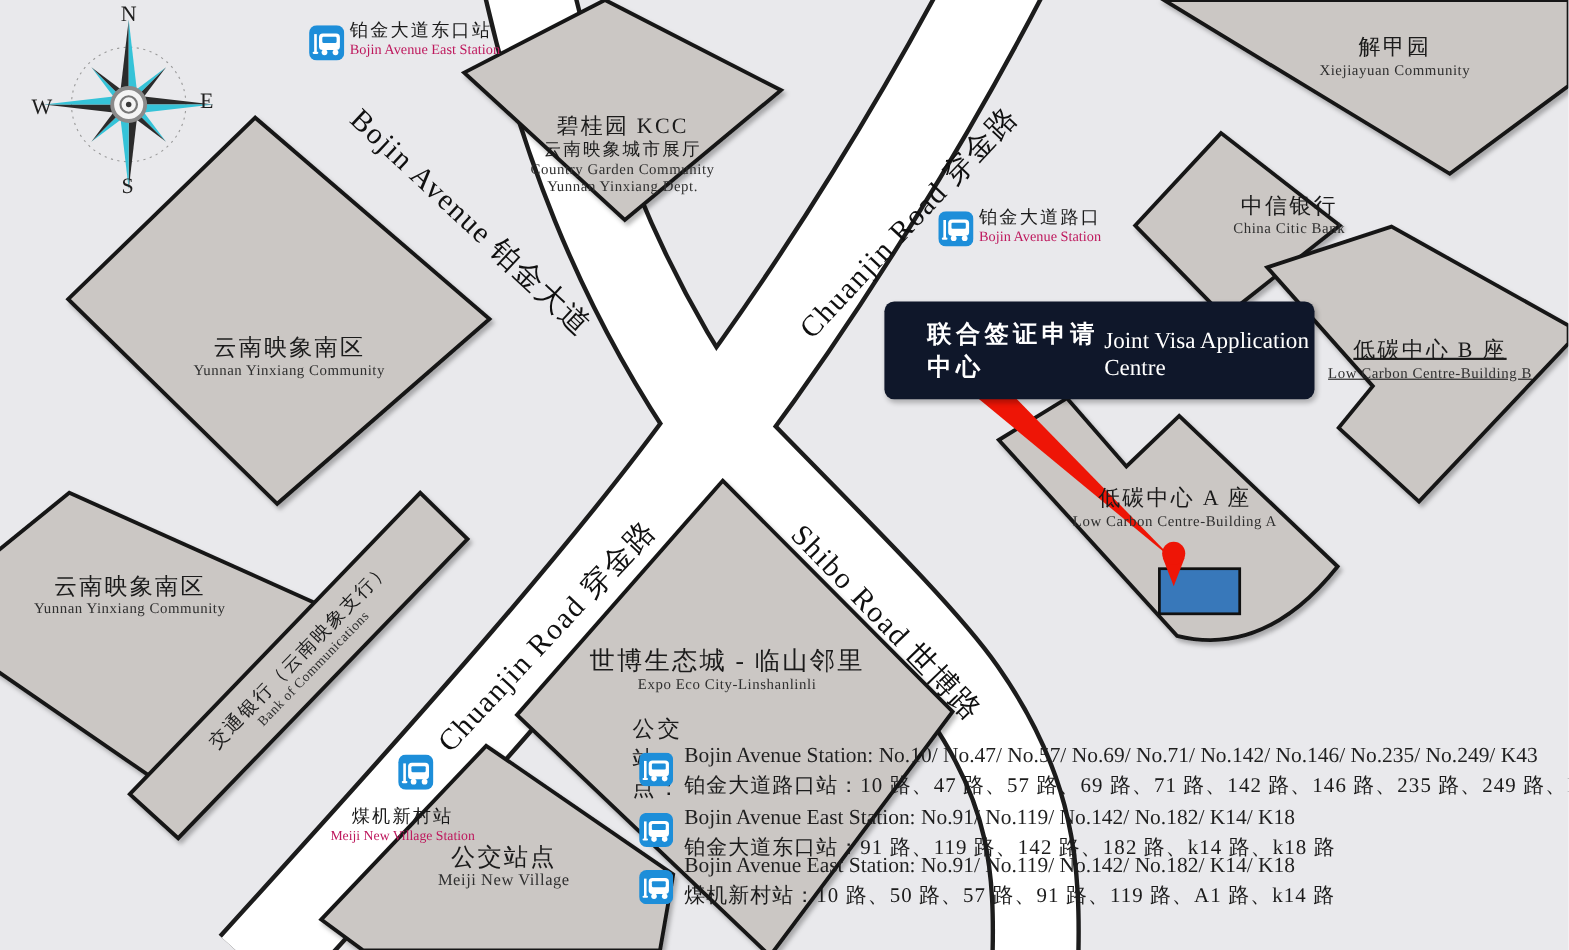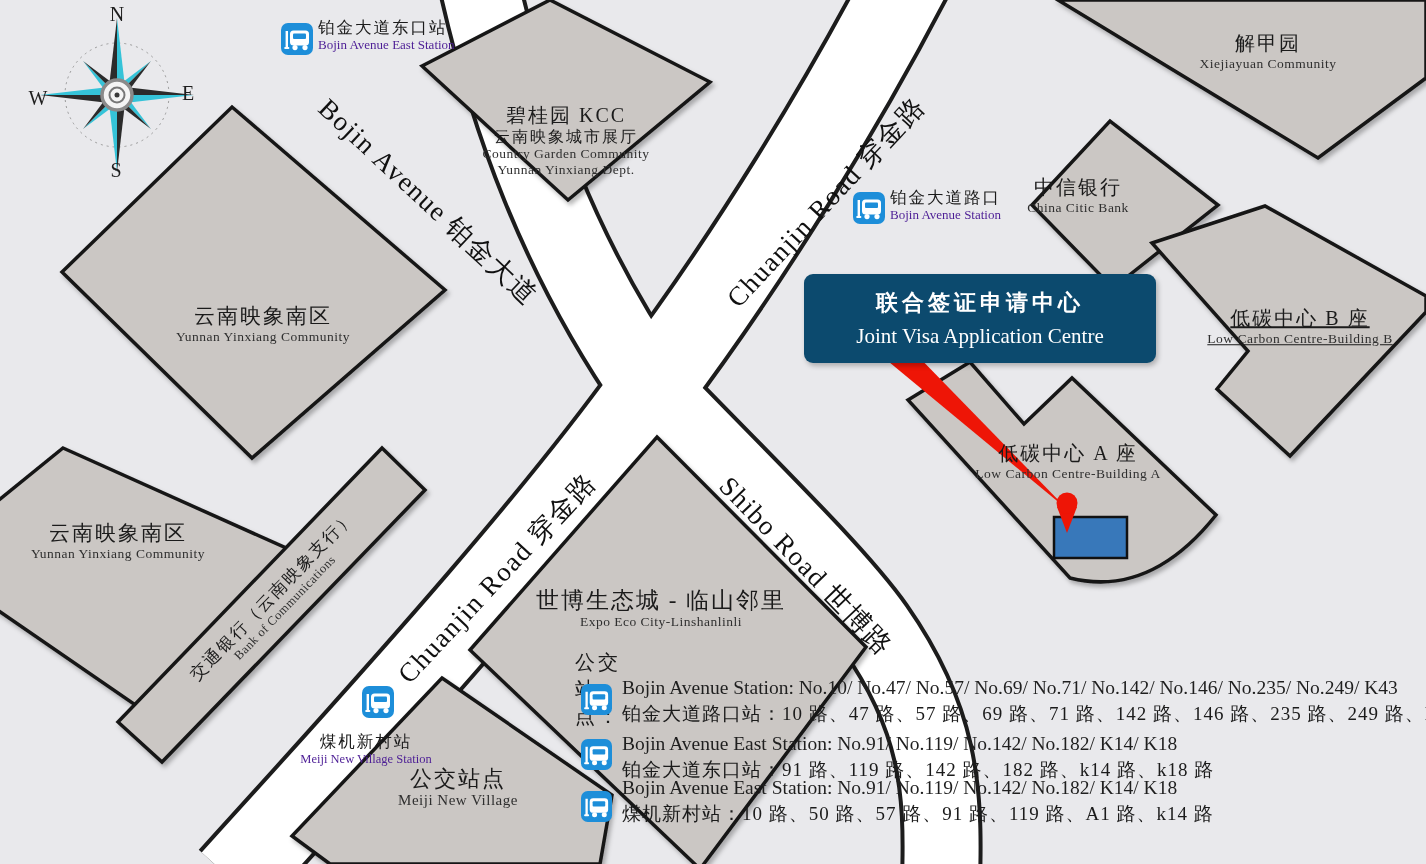--- a/index.html
+++ b/index.html
@@ -5,25 +5,25 @@
   html,body{margin:0;padding:0;}
   #stage{position:relative;width:1426px;height:864px;background:#e9e9ec;overflow:hidden;
          font-family:"Liberation Serif",serif;color:#1b1b1b;}
   #baseSvg{position:absolute;left:0;top:0;z-index:1;}
   .lbl{position:absolute;z-index:3;transform:translate(-50%,-50%);text-align:center;white-space:nowrap;line-height:1.18;}
   .lbl .zh{font-size:21px;letter-spacing:2px;}
   .lbl .en{font-size:13.5px;color:#2f2f2f;letter-spacing:0.5px;}
   .roadLbl{position:absolute;z-index:3;font-size:27px;letter-spacing:1.5px;color:#101010;white-space:nowrap;}
   .stn{position:absolute;z-index:4;white-space:nowrap;line-height:1.15;}
   .stn .zh{font-size:16.5px;letter-spacing:2px;}
-  .stn .en{font-size:13px;color:#4c1d95;}
+  .stn .en{font-size:13px;color:#be185d;}
   .busicon{position:absolute;z-index:4;width:32px;height:32px;}
-  #banner{position:absolute;z-index:6;left:804px;top:274px;width:352px;height:89px;background:#0c4a6e;
-          border-radius:9px;display:flex;flex-direction:column;justify-content:center;align-items:center;
-          color:#fff;box-shadow:2px 3px 5px rgba(0,0,0,.25);}
+  #banner{position:absolute;z-index:6;left:804px;top:274px;width:352px;height:89px;background:#0f172a;
+          border-radius:9px;display:flex;justify-content:center;align-items:center;
+          color:#fff;box-shadow:2px 3px 5px rgba(0,0,0,.25);padding-left:39px;}
   #banner .zh{font-size:22px;font-weight:bold;letter-spacing:4px;}
   #banner .en{font-size:21px;margin-top:6px;}
   .compassLetter{position:absolute;z-index:3;font-size:20px;color:#1e1e1e;transform:translate(-50%,-50%);}
   #busList{position:absolute;z-index:5;left:575px;top:645px;}
   #busHeading{position:absolute;left:0;top:4px;font-size:20px;letter-spacing:3px;}
   .busRow{position:absolute;left:47px;width:810px;}
   .busRow .en{font-size:19.5px;color:#1f1f1f;white-space:nowrap;}
   .busRow .zh{font-size:19px;letter-spacing:1px;white-space:nowrap;margin-top:2px;}
   .rowIcon{position:absolute;left:6px;width:31px;height:31px;}
 </style>
@@ -112,21 +112,21 @@
   <div class="lbl" style="left:566px;top:128px;">
     <div class="zh" style="font-size:20px;margin-top:26px;">碧桂园 KCC</div>
     <div class="zh" style="font-size:16px;">云南映象城市展厅</div>
     <div class="en">Country Garden Community</div>
     <div class="en">Yunnan Yinxiang Dept.</div>
   </div>
   <div class="lbl" style="left:1268px;top:52px;">
     <div class="zh" style="font-size:20px;">解甲园</div>
     <div class="en">Xiejiayuan Community</div>
   </div>
-  <div class="lbl" style="left:1078px;top:196px;font-family:Liberation Serif, serif;">
+  <div class="lbl" style="left:1172px;top:196px;font-family:Liberation Serif, serif;">
     <div class="zh" style="font-size:20px;">中信银行</div>
     <div class="en">China Citic Bank</div>
   </div>
   <div class="lbl" style="left:1300px;top:327px;text-decoration:underline;">
     <div class="zh" style="font-size:20px;">低碳中心 B 座</div>
     <div class="en">Low Carbon Centre-Building B</div>
   </div>
   <div class="lbl" style="left:1068px;top:462px;">
     <div class="zh" style="font-size:20px;">低碳中心 A 座</div>
     <div class="en">Low Carbon Centre-Building A</div>

